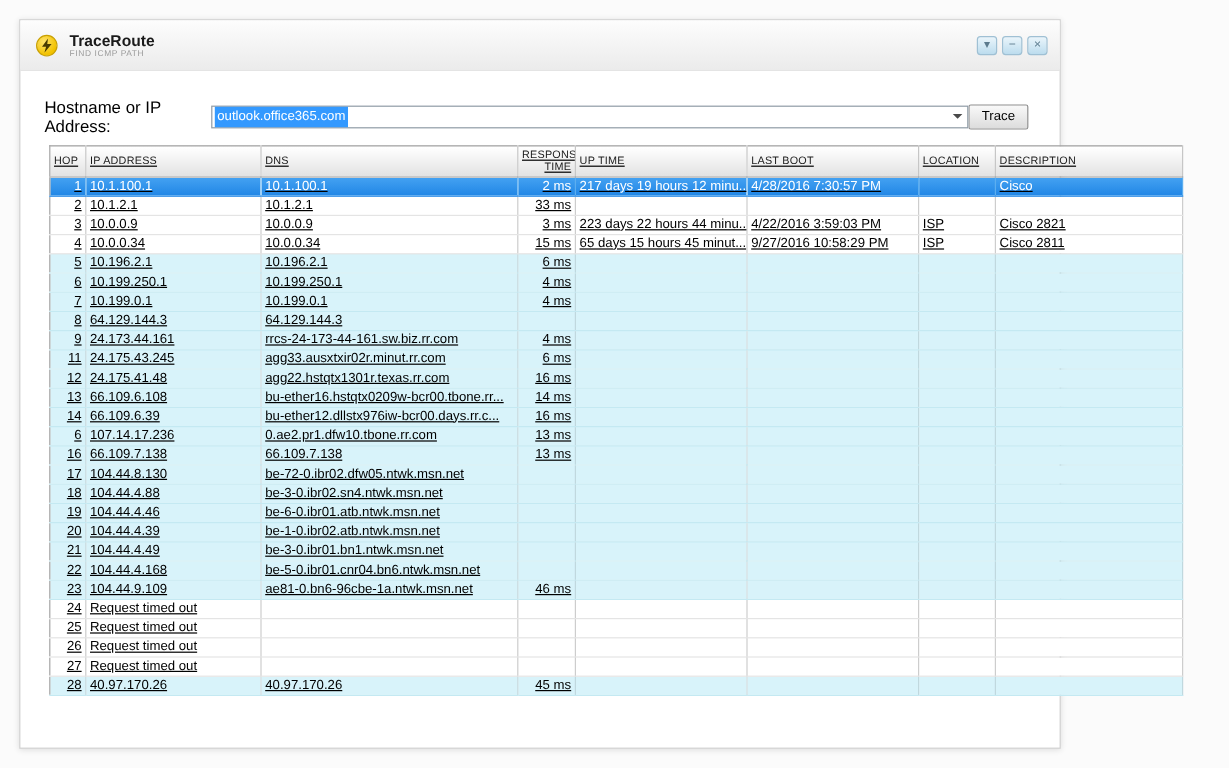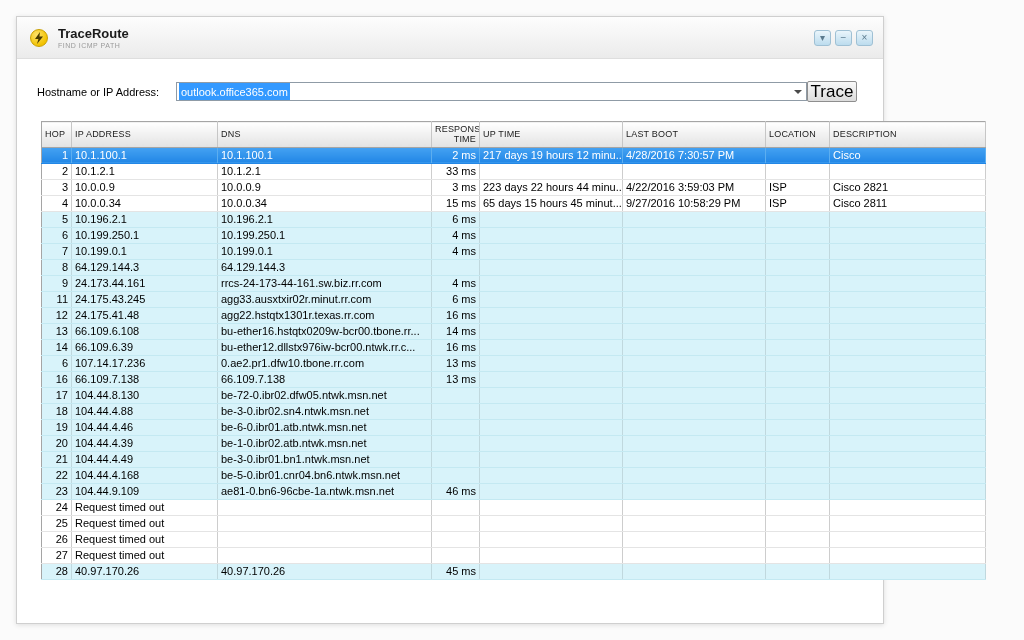--- a/index.html
+++ b/index.html
@@ -47,21 +47,21 @@
     font-size: 10px; line-height: 14px;
     text-align: center;
     cursor: default;
   }
   
   .form-row {
     position: absolute;
     left: 20px; top: 64px; right: 26px;
     display: flex; align-items: center;
   }
-  .form-label { font-size: 11px; color: #000; width: 139px; flex: none; }
+  .form-label { font-size: 14px; color: #000; width: 139px; flex: none; }
   .combo {
     flex: 1; height: 19px;
     background: #fff;
     border: 1px solid #8f9ba6;
     position: relative;
     display: flex; align-items: center;
     padding-left: 2px;
     overflow: hidden;
   }
   .combo .sel {
@@ -77,35 +77,36 @@
   }
   .combo-arrow::after {
     content: "";
     border-left: 4px solid transparent;
     border-right: 4px solid transparent;
     border-top: 4px solid #4a4a4a;
   }
   .trace-btn {
     width: 50px; height: 21px;
     font-family: "Liberation Sans", sans-serif;
-    font-size: 17px; color: #000;
+    font-size: 11px; color: #000;
     background: linear-gradient(#f9f9f9, #dcdcdc);
     border: 1px solid #8e8e8e;
     border-radius: 2px;
     flex: none;
   }
   
   table.trace {
     position: absolute;
     left: 24px; top: 104px;
     width: 944px;
     border-collapse: collapse;
     table-layout: fixed;
     font-size: 11px;
     border: 1px solid #a5a5a5;
+    text-decoration: underline;
   }
   table.trace th {
     background: linear-gradient(#ffffff, #e2e2e2);
     font-size: 9px;
     font-weight: normal;
     color: #1a1a1a;
     text-align: left;
     vertical-align: middle;
     padding: 2px 3px;
     height: 22px;
@@ -309,21 +310,21 @@
           <td class="col-dns">bu-ether16.hstqtx0209w-bcr00.tbone.rr...</td>
           <td class="col-response">14 ms</td>
           <td class="col-uptime"></td>
           <td class="col-lastboot"></td>
           <td class="col-location"></td>
           <td class="col-description"></td>
         </tr>
         <tr class="cyan">
           <td class="col-hop">14</td>
           <td class="col-ip">66.109.6.39</td>
-          <td class="col-dns">bu-ether12.dllstx976iw-bcr00.ntwk.rr.c...</td>
+          <td class="col-dns">bu-ether12.dllstx976iw-bcr00.days.rr.c...</td>
           <td class="col-response">16 ms</td>
           <td class="col-uptime"></td>
           <td class="col-lastboot"></td>
           <td class="col-location"></td>
           <td class="col-description"></td>
         </tr>
         <tr class="cyan">
           <td class="col-hop">6</td>
           <td class="col-ip">107.14.17.236</td>
           <td class="col-dns">0.ae2.pr1.dfw10.tbone.rr.com</td>

